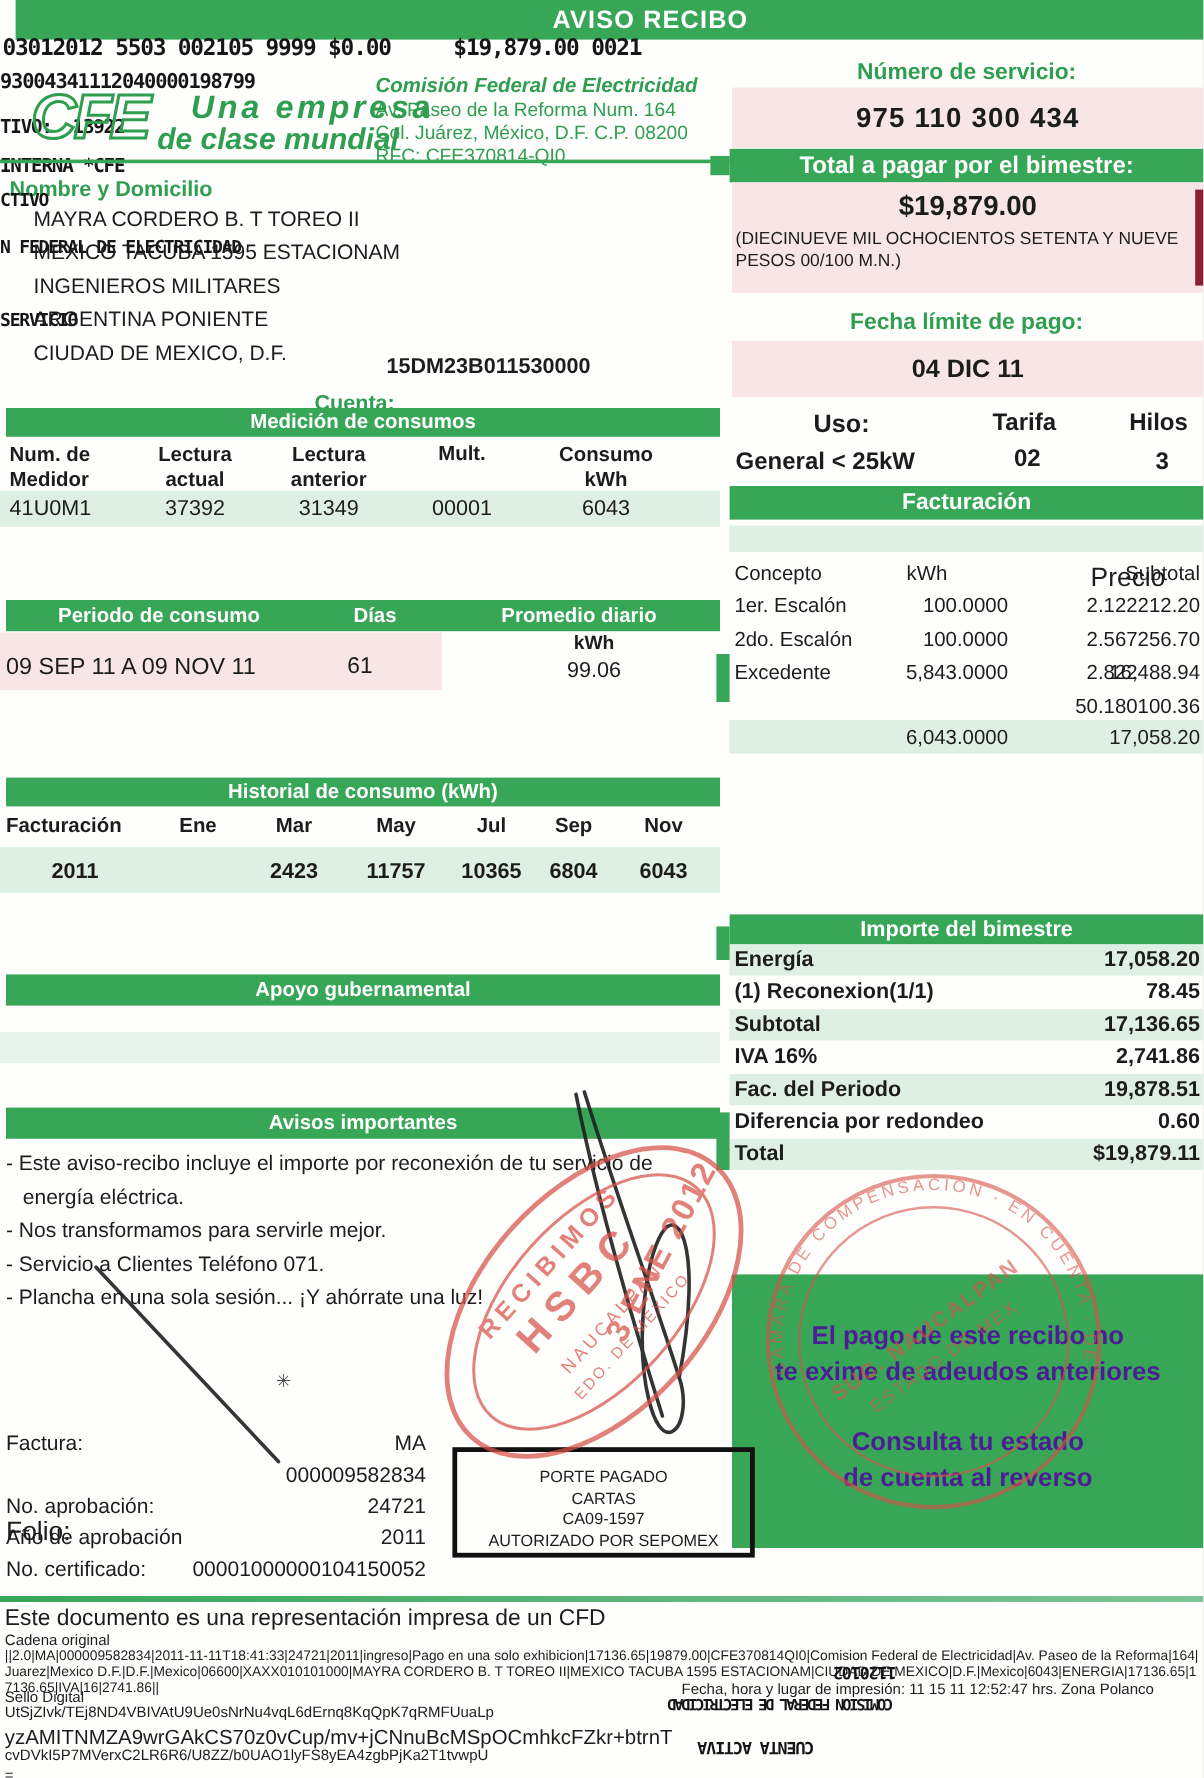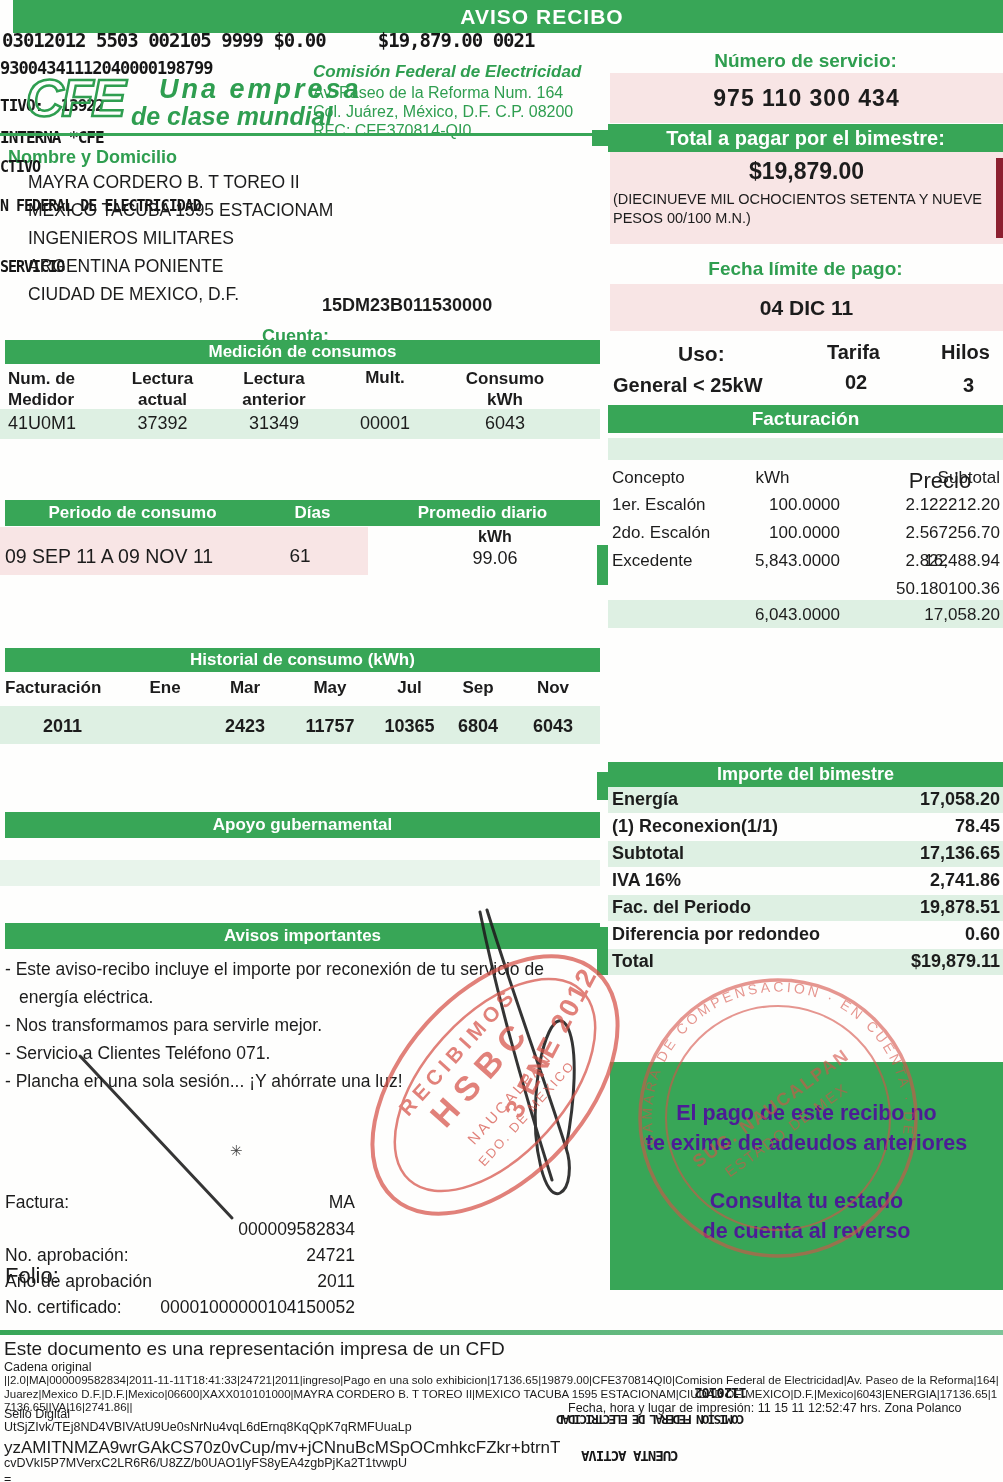--- a/index.html
+++ b/index.html
@@ -222,20 +222,26 @@
   <div class="abs r" style="left:150px;top:1192px;width:205px;font-size:17.5px;">MA</div>
   <div class="abs" style="left:5px;top:1263px;font-size:22px;">Folio:</div>
   <div class="abs r" style="left:150px;top:1219px;width:205px;font-size:17.5px;">000009582834</div>
   <div class="abs" style="left:5px;top:1245px;font-size:17.5px;">No. aprobación:</div>
   <div class="abs r" style="left:150px;top:1245px;width:205px;font-size:17.5px;">24721</div>
   <div class="abs" style="left:5px;top:1271px;font-size:17.5px;">Año de aprobación</div>
   <div class="abs r" style="left:150px;top:1271px;width:205px;font-size:17.5px;">2011</div>
   <div class="abs" style="left:5px;top:1297px;font-size:17.5px;">No. certificado:</div>
   <div class="abs r" style="left:150px;top:1297px;width:205px;font-size:17.5px;">00001000000104150052</div>
 
+  <div class="abs" style="left:377px;top:1206px;width:252px;height:92px;border:4px solid #111;text-align:center;font-size:13.5px;line-height:17.5px;padding-top:12px;box-sizing:border-box;">
+    <div>PORTE PAGADO</div>
+    <div>CARTAS</div>
+    <div>CA09-1597</div>
+    <div>AUTORIZADO POR SEPOMEX</div>
+  </div>
 
   <div class="abs" style="left:0;top:1330px;width:1003px;height:5px;background:linear-gradient(90deg,#38a657,#7cc497);"></div>
   <div class="abs" style="left:4px;top:1338px;font-size:19px;">Este documento es una representación impresa de un CFD</div>
   <div class="abs" style="left:4px;top:1360px;font-size:12.5px;">Cadena original</div>
   <div class="abs" style="left:4px;top:1374px;width:995px;font-size:11.5px;line-height:13.5px;word-break:break-all;">||2.0|MA|000009582834|2011-11-11T18:41:33|24721|2011|ingreso|Pago en una solo exhibicion|17136.65|19879.00|CFE370814QI0|Comision Federal de Electricidad|Av. Paseo de la Reforma|164|Juarez|Mexico D.F.|D.F.|Mexico|06600|XAXX010101000|MAYRA CORDERO B. T TOREO II|MEXICO TACUBA 1595 ESTACIONAM|CIUDAD DE MEXICO|D.F.|Mexico|6043|ENERGIA|17136.65|17136.65|IVA|16|2741.86||</div>
   <div class="abs" style="left:4px;top:1407px;font-size:12.5px;">Sello Digital</div>
   <div class="abs" style="left:568px;top:1401px;width:435px;font-size:12.5px;white-space:nowrap;overflow:hidden;">Fecha, hora y lugar de impresión: 11 15 11 12:52:47 hrs. Zona Polanco</div>
   <div class="abs" style="left:4px;top:1420px;font-size:12.5px;">UtSjZIvk/TEj8ND4VBIVAtU9Ue0sNrNu4vqL6dErnq8KqQpK7qRMFUuaLp</div>
   <div class="abs" style="left:4px;top:1438px;font-size:17px;">yzAMITNMZA9wrGAkCS70z0vCup/mv+jCNnuBcMSpOCmhkcFZkr+btrnT</div>
   <div class="abs" style="left:4px;top:1456px;font-size:12.5px;">cvDVkI5P7MVerxC2LR6R6/U8ZZ/b0UAO1lyFS8yEA4zgbPjKa2T1tvwpU</div>

